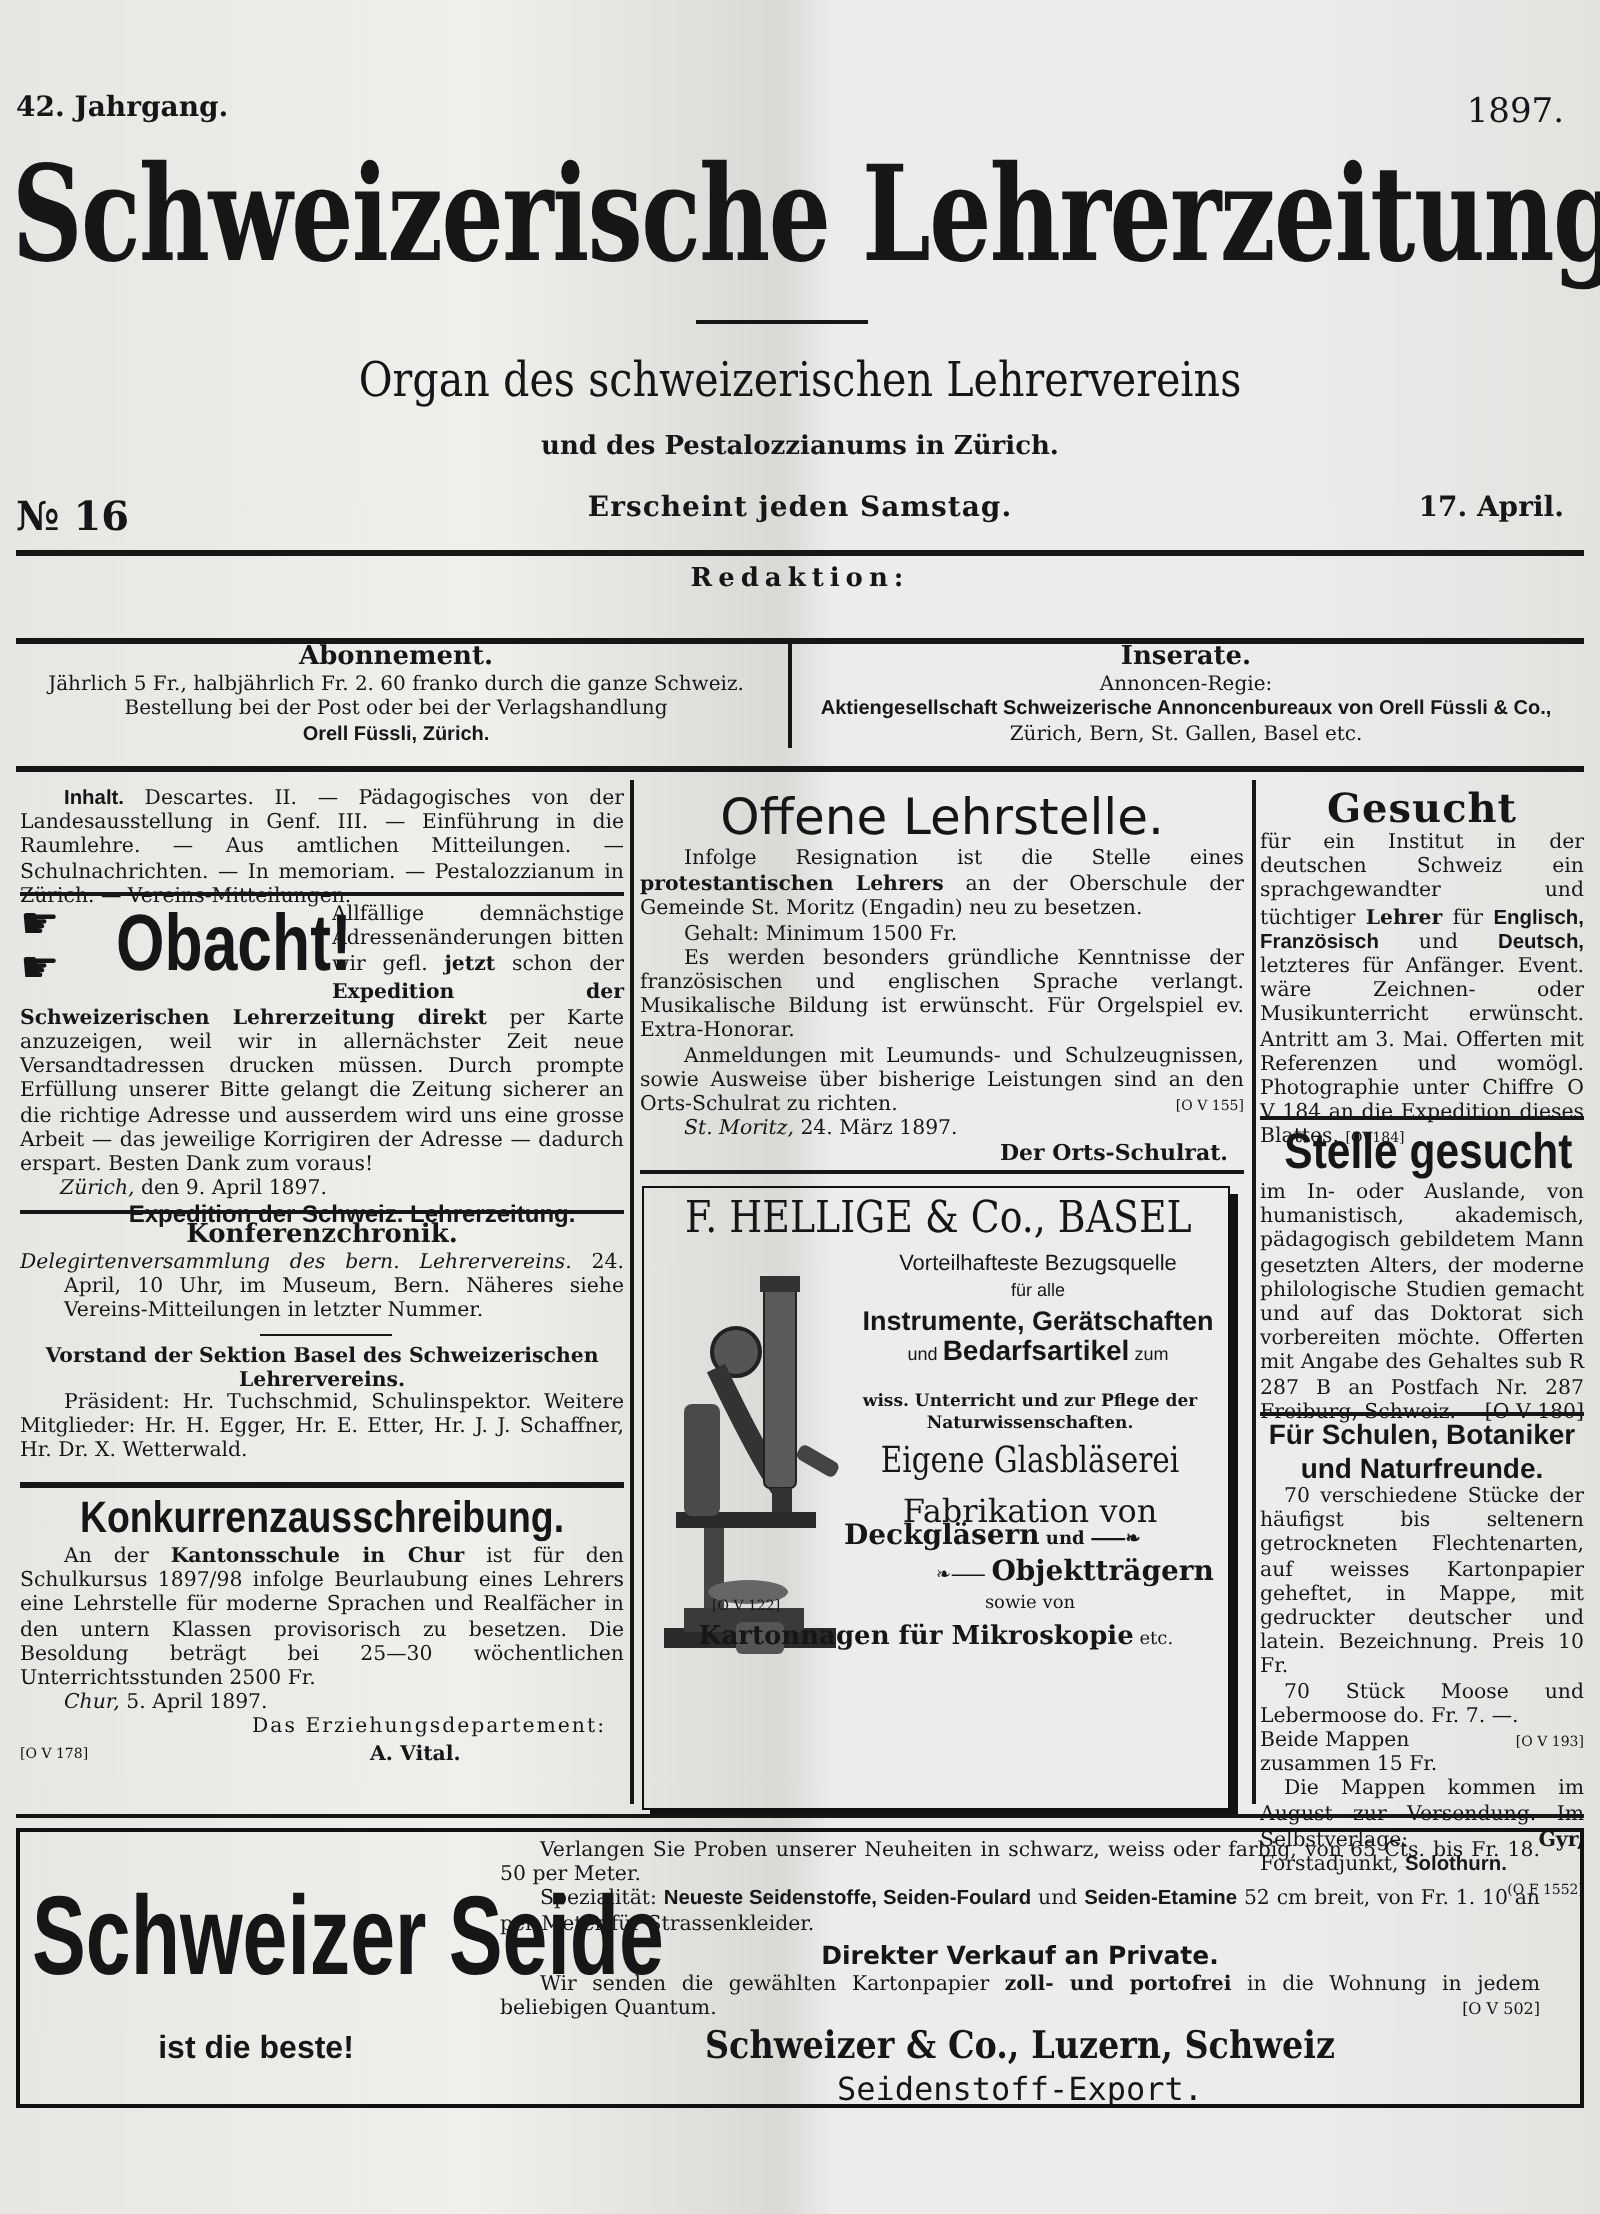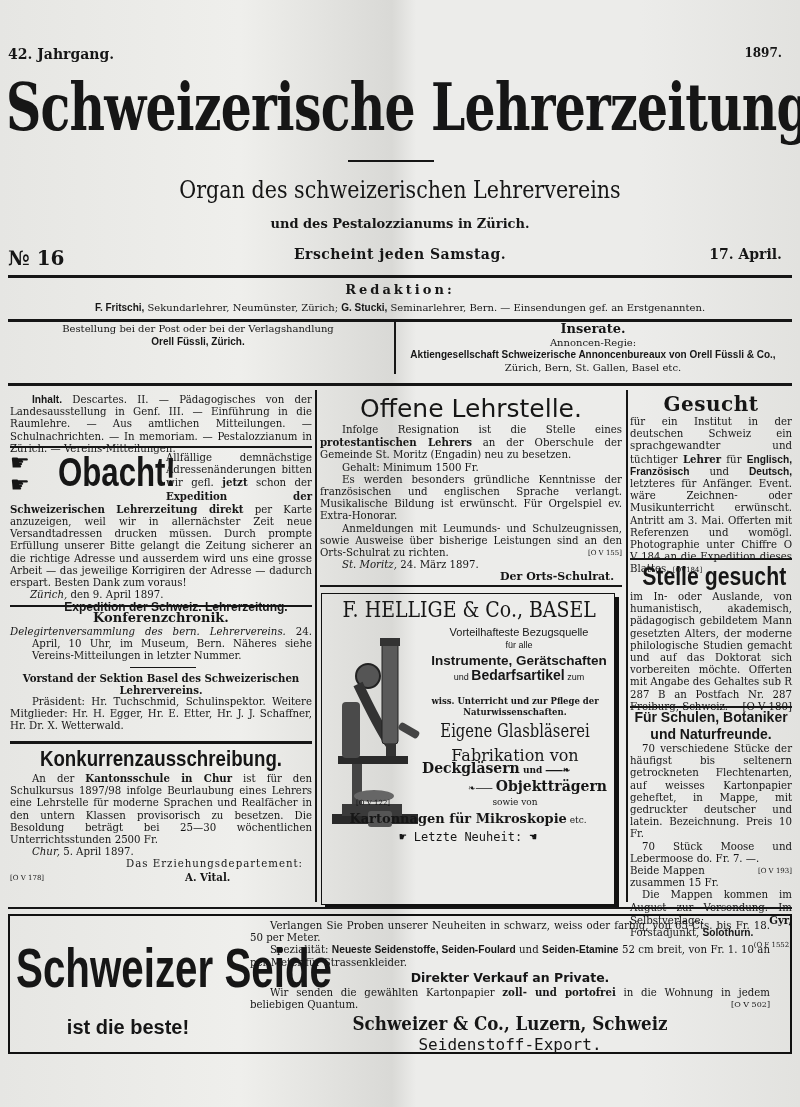--- a/index.html
+++ b/index.html
@@ -18,21 +18,21 @@
   .abs { position: absolute; }
   .cond { font-family: "Liberation Sans", sans-serif; font-stretch: condensed; }
   .b { font-weight: bold; }
   .i { font-style: italic; }
   .center { text-align: center; }
   .just { text-align: justify; }
   .hr { position: absolute; background: #161616; }
 
   
   .meta-left { left: 8px; top: 46px; font-size: 14px; font-weight: bold; }
-  .meta-right { right: 18px; top: 46px; font-size: 12px; font-weight: bold; }
+  .meta-right { right: 18px; top: 46px; font-size: 17px; font-weight: normal; }
   .title {
     left: 6px; top: 68px; width: 790px; font-size: 66px; font-weight: bold;
     font-family: "DejaVu Serif", serif; letter-spacing: -1px;
     transform: scaleX(0.74); transform-origin: left top; white-space: nowrap; width: 1070px;
   }
   .title-rule { left: 348px; top: 160px; width: 86px; height: 1.5px; }
   .subtitle { left: 0; width: 800px; top: 176px; font-size: 24px; text-align: center;
     transform: scaleX(0.86); transform-origin: center top; }
   .subtitle2 { left: 0; width: 800px; top: 216px; font-size: 13px; font-weight: bold; text-align: center; }
   .issue { left: 8px; top: 246px; font-size: 20px; font-weight: bold; }
@@ -67,27 +67,26 @@
   <div class="hr title-rule"></div>
   <div class="abs subtitle">Organ des schweizerischen Lehrervereins</div>
   <div class="abs subtitle2">und des Pestalozzianums in Zürich.</div>
   <div class="abs issue">№ 16</div>
   <div class="abs appears">Erscheint jeden Samstag.</div>
   <div class="abs date">17. April.</div>
 
   <div class="hr" style="left:8px;top:275px;width:784px;height:3px;"></div>
 
   <div class="abs redak-title">Redaktion:</div>
-  <div class="abs redak-line">
-    <span class="cond b">F. Fritschi,</span><span> Sekundarlehrer, Neumünster, Zürich; </span><span class="cond b">G. Stucki,</span><span> Seminarlehrer, Bern. — Einsendungen gef. an Erstgenannten.</span>
-  </div>
 
   <div class="hr" style="left:8px;top:319px;width:784px;height:3px;"></div>
 
   <div class="abs abo-col">
+    <span class="col-h">Abonnement.</span>
+    <div>Jährlich 5 Fr., halbjährlich Fr. 2. 60 franko durch die ganze Schweiz.</div>
     <div>Bestellung bei der Post oder bei der Verlagshandlung</div>
     <div class="cond b">Orell Füssli, Zürich.</div>
   </div>
   <div class="vline" style="left:394px;top:322px;height:52px;"></div>
   <div class="abs ins-col">
     <span class="col-h">Inserate.</span>
     <div>Annoncen-Regie:</div>
     <div class="cond b">Aktiengesellschaft Schweizerische Annoncenbureaux von Orell Füssli &amp; Co.,</div>
     <div>Zürich, Bern, St. Gallen, Basel etc.</div>
   </div>
@@ -173,21 +172,20 @@
       <div class="b" style="font-size:13.5px;line-height:17px;">Instrumente, Gerätschaften</div>
       <div style="font-size:9px;"><span>und </span><b style="font-size:14px;">Bedarfsartikel</b><span> zum</span></div>
     </div>
     <div class="abs center" style="left:96px;top:126px;width:194px;font-size:18px;line-height:22px;transform:scaleX(0.82);transform-origin:center top;white-space:nowrap;">Eigene Glasbläserei</div>
     <div class="abs center" style="left:96px;top:152px;width:194px;font-size:16px;">Fabrikation von</div>
     <div class="abs" style="left:100px;top:166px;width:194px;font-size:9px;font-weight:bold;"><b style="font-size:14px;">Deckgläsern</b><span> und</span> <span>⸺❧</span></div>
     <div class="abs" style="left:146px;top:184px;font-size:14px;font-weight:bold;"><span style="font-size:9px;font-weight:normal;">❧⸺ </span><span>Objektträgern</span></div>
     <div class="abs" style="left:34px;top:205px;font-size:7px;">[O V 122]</div>
     <div class="abs center" style="left:96px;top:203px;width:194px;font-size:9px;">sowie von</div>
     <div class="abs center" style="left:0;top:216px;width:292px;font-size:13px;line-height:17px;"><b>Kartonnagen für Mikroskopie</b><span style="font-size:9px;"> etc.</span></div>
-    <div class="abs center" style="left:0;top:236px;width:292px;font-family:'DejaVu Sans Mono',monospace;font-size:12px;"><span>☛ </span><span>Letzte Neuheit:</span><span> ☚</span></div>
   </div>
 
   <div class="abs" style="left:630px;top:392px;width:162px;">
     <div class="b center" style="font-size:20px;line-height:24px;letter-spacing:0.5px;">Gesucht</div>
     <div class="txt just"><span>für ein Institut in der deutschen Schweiz ein sprachgewandter und tüchtiger </span><b>Lehrer</b><span> für </span><b class="cond">Englisch, Französisch</b><span> und </span><b class="cond">Deutsch,</b><span> letzteres für Anfänger. Event. wäre Zeichnen- oder Musikunterricht erwünscht. Antritt am 3. Mai. Offerten mit Referenzen und womögl. Photographie unter Chiffre O V 184 an die Expedition dieses Blattes.</span> <span style="font-size:7px;">[OV184]</span></div>
   </div>
   <div class="hr" style="left:630px;top:558px;width:162px;height:2px;"></div>
 
   <div class="abs" style="left:630px;top:561px;width:162px;">
     <div class="cond b center" style="font-size:25px;line-height:30px;transform:scaleX(0.85);transform-origin:center top;white-space:nowrap;">Stelle gesucht</div>
@@ -200,21 +198,21 @@
     <div class="txt just" style="text-indent:12px;">70 verschiedene Stücke der häufigst bis seltenern getrockneten Flechtenarten, auf weisses Kartonpapier geheftet, in Mappe, mit gedruckter deutscher und latein. Bezeichnung. Preis 10 Fr.</div>
     <div class="txt just" style="text-indent:12px;"><span>70 Stück Moose und Lebermoose do. Fr. 7. —.</span> <span style="float:right;font-size:7px;">[O V 193]</span></div>
     <div class="txt">Beide Mappen zusammen 15 Fr.</div>
     <div class="txt just" style="text-indent:12px;"><span>Die Mappen kommen im August zur Versendung. Im Selbstverlage: </span><b>Gyr,</b><span> Forstadjunkt, </span><b class="cond">Solothurn.</b> <span style="float:right;font-size:7px;">(O F 1552)</span></div>
   </div>
 
   <div class="hr" style="left:8px;top:907px;width:784px;height:2px;"></div>
 
   <div class="box" style="left:8px;top:914px;width:784px;height:140px;border-width:2px;">
     <div class="abs cond b" style="left:6px;top:22px;font-size:56px;line-height:60px;transform:scaleX(0.72);transform-origin:left top;white-space:nowrap;">Schweizer Seide</div>
-    <div class="abs cond b center" style="left:0;top:100px;width:236px;font-size:20px;">ist die beste!</div>
+    <div class="abs cond b center" style="left:0;top:100px;width:236px;font-size:16px;">ist die beste!</div>
     <div class="abs" style="left:240px;top:4px;width:520px;">
       <div class="txt just" style="text-indent:20px;">Verlangen Sie Proben unserer Neuheiten in schwarz, weiss oder farbig, von 65 Cts. bis Fr. 18. 50 per Meter.</div>
       <div class="txt just" style="text-indent:20px;"><span>Spezialität: </span><b class="cond">Neueste Seidenstoffe, Seiden-Foulard</b><span> und </span><b class="cond">Seiden-Etamine</b><span> 52 cm breit, von Fr. 1. 10 an per Meter für Strassenkleider.</span></div>
       <div class="b center" style="font-family:'DejaVu Sans',sans-serif;font-size:12.5px;line-height:17px;">Direkter Verkauf an Private.</div>
       <div class="txt just" style="text-indent:20px;"><span>Wir senden die gewählten Kartonpapier </span><b>zoll- und portofrei</b><span> in die Wohnung in jedem beliebigen Quantum.</span> <span style="float:right;font-size:8px;">[O V 502]</span></div>
       <div class="b center" style="font-size:19px;line-height:24px;transform:scaleX(0.88);transform-origin:center top;white-space:nowrap;">Schweizer &amp; Co., Luzern, Schweiz</div>
       <div class="center" style="font-family:'DejaVu Sans Mono',monospace;font-size:16px;">Seidenstoff-Export.</div>
     </div>
   </div>
 

